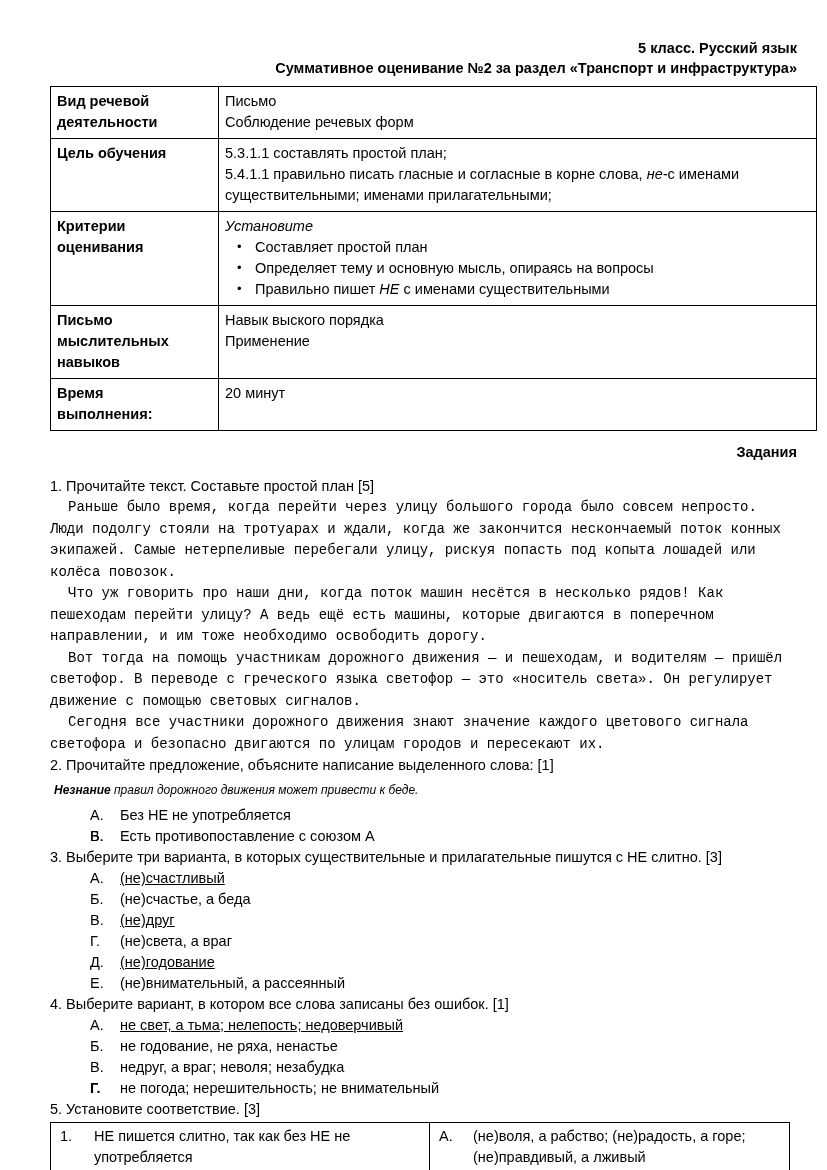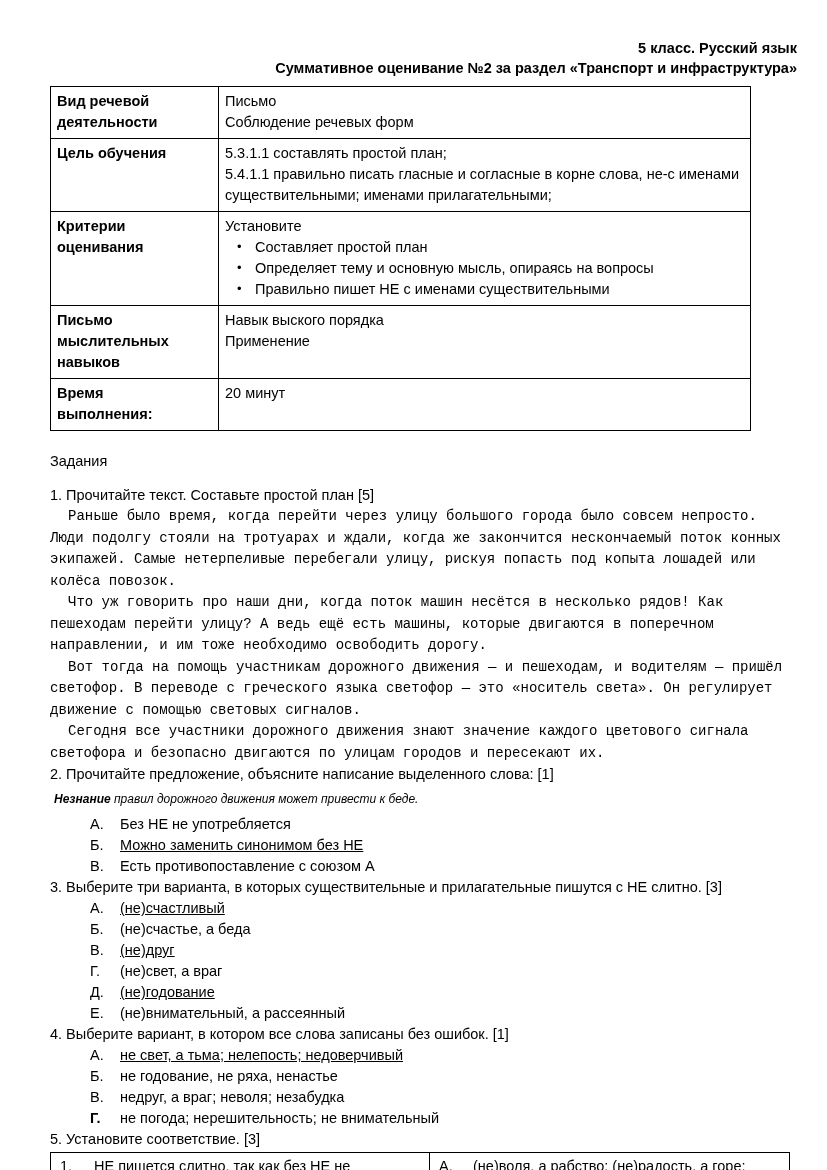--- a/index.html
+++ b/index.html
@@ -25,37 +25,37 @@
     text-align: right;
     font-weight: bold;
     font-size: 14.5px;
     line-height: 20px;
     margin: 0 0 8px 0;
   }
   .title-line { display: block; }
 
   table.doc-table {
     border-collapse: collapse;
-    width: 701px;
+    width: 767px;
     table-layout: fixed;
     margin: 0;
   }
   table.doc-table td {
     border: 1px solid #000000;
     vertical-align: top;
     padding: 4px 6px 5px 6px;
     font-size: 14.5px;
     line-height: 21px;
   }
   td.lbl {
     font-weight: bold;
     width: 155px;
   }
   .val-line { display: block; }
-  .ital { }
+  .ital { font-style: italic; }
   .bold-ital { font-weight: bold; font-style: italic; }
 
   ul.crit {
     list-style: none;
     margin: 0;
     padding: 0;
   }
   ul.crit li {
     position: relative;
     padding-left: 30px;
@@ -63,24 +63,24 @@
   }
   ul.crit li::before {
     content: "\2022";
     position: absolute;
     left: 12px;
     top: -1px;
     font-size: 13px;
   }
 
   .zadania {
-    text-align: left;
-    font-weight: normal;
-    font-size: 14.5px;
-    margin: 22px 0 16px 0;
+    text-align: right;
+    font-weight: bold;
+    font-size: 14.5px;
+    margin: 13px 0 16px 0;
   }
 
   .q-head {
     font-weight: normal;
     font-size: 14.5px;
     line-height: 21px;
     margin: 0;
   }
 
   p.para {
@@ -212,30 +212,30 @@
   <div class="q-head">1.  Прочитайте текст. Составьте простой план [5]</div>
   <p class="para">Раньше было время, когда перейти через улицу большого города было совсем непросто. Люди подолгу стояли на тротуарах и ждали, когда же закончится нескончаемый поток конных экипажей. Самые нетерпеливые перебегали улицу, рискуя попасть под копыта лошадей или колёса повозок.</p>
   <p class="para">Что уж говорить про наши дни, когда поток машин несётся в несколько рядов! Как пешеходам перейти улицу? А ведь ещё есть машины, которые двигаются в поперечном направлении, и им тоже необходимо освободить дорогу.</p>
   <p class="para">Вот тогда на помощь участникам дорожного движения — и пешеходам, и водителям — пришёл светофор. В переводе с греческого языка светофор — это «носитель света». Он регулирует движение с помощью световых сигналов.</p>
   <p class="para">Сегодня все участники дорожного движения знают значение каждого цветового сигнала светофора и безопасно двигаются по улицам городов и пересекают их.</p>
 
   <div class="q-head">2. Прочитайте предложение, объясните написание выделенного слова: [1]</div>
   <p class="sentence"><span class="bold-ital">Незнание</span><span> правил дорожного движения может привести к беде.</span></p>
   <ol class="opts">
     <li><span class="olabel">А.</span><span>Без НЕ не употребляется</span></li>
-    <li><span class="olabel">Б.</span><span class="uline">Можно заменить синонимом без НЕ</span></li>
+    <li><span class="olabel">Б.</span></li>
     <li><span class="olabel">В.</span><span>Есть противопоставление с союзом А</span></li>
   </ol>
 
   <div class="q-head">3. Выберите три варианта, в которых существительные и прилагательные пишутся с НЕ слитно. [3]</div>
   <ol class="opts">
     <li><span class="olabel">А.</span><span class="uline">(не)счастливый</span></li>
     <li><span class="olabel">Б.</span><span>(не)счастье, а беда</span></li>
     <li><span class="olabel">В.</span><span class="uline">(не)друг</span></li>
-    <li><span class="olabel">Г.</span><span>(не)свет, а враг</span></li>
+    <li><span class="olabel">Г.</span><span>(не)света, а враг</span></li>
     <li><span class="olabel">Д.</span><span class="uline">(не)годование</span></li>
     <li><span class="olabel">Е.</span><span>(не)внимательный, а рассеянный</span></li>
   </ol>
 
   <div class="q-head">4. Выберите вариант, в котором все слова записаны без ошибок. [1]</div>
   <ol class="opts">
     <li><span class="olabel">А.</span><span class="uline">не свет, а тьма; нелепость; недоверчивый</span></li>
     <li><span class="olabel">Б.</span><span>не годование, не ряха, ненастье</span></li>
     <li><span class="olabel">В.</span><span>недруг, а враг; неволя; незабудка</span></li>
     <li><span class="olabel b">Г.</span><span>не погода; нерешительность; не внимательный</span></li>

